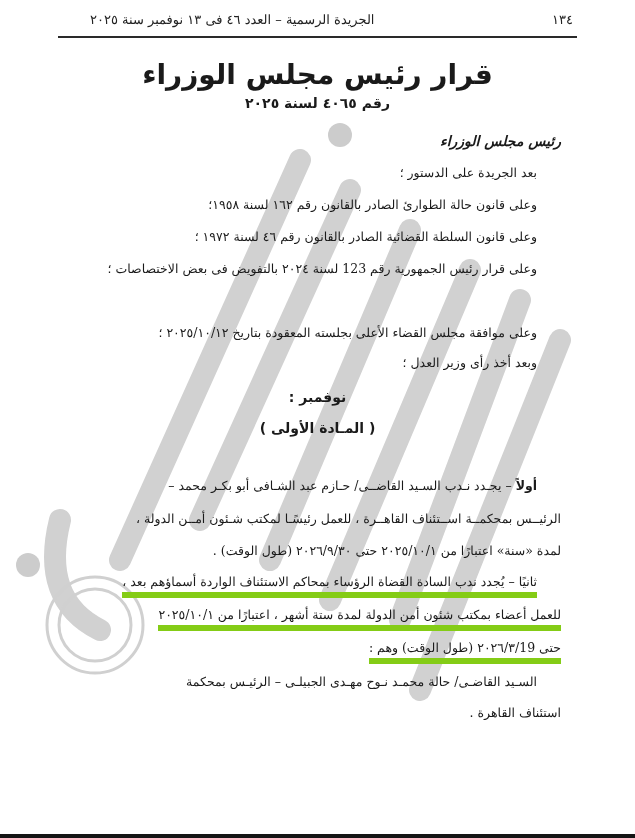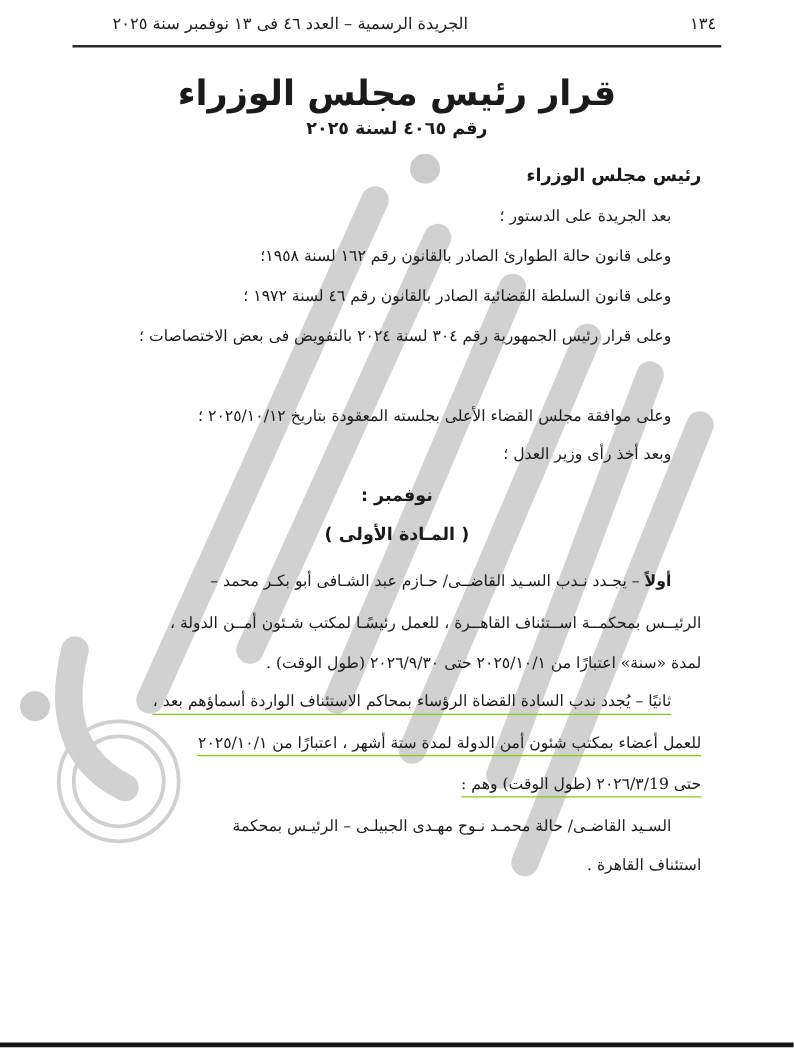--- a/index.html
+++ b/index.html
@@ -13,27 +13,27 @@
       position: absolute; top: 6px; left: 90px; right: 62px; height: 26px;
       display: flex; justify-content: space-between; align-items: center;
       font-size: 13px; color: #222;
     }
     .head-rule { position: absolute; top: 36px; left: 58px; right: 58px; height: 0; border-top: 2px solid #2a2a2a; }
     .title { position: absolute; top: 58px; left: 0; right: 0; text-align: center;
       font-family: "DejaVu Sans", sans-serif; font-weight: bold; font-size: 28px; }
     .subtitle { position: absolute; top: 95px; left: 0; right: 0; text-align: center;
       font-family: "DejaVu Sans", sans-serif; font-weight: bold; font-size: 14px; }
     .issuer { position: absolute; top: 133px; right: 74px;
-      font-family: "DejaVu Sans", sans-serif; font-weight: bold; font-size: 14px; }
+      font-family: "DejaVu Sans", sans-serif; font-weight: bold; font-size: 14px; font-style: italic; }
     .line { position: absolute; right: 98px; font-size: 12.5px; white-space: nowrap; }
     .center-h { position: absolute; left: 0; right: 0; text-align: center;
       font-family: "DejaVu Sans", sans-serif; font-weight: bold; font-size: 14px; }
-    .para-line { position: absolute; font-size: 12.5px; white-space: nowrap; }
+    .para-line { position: absolute; font-size: 12.5px; white-space: nowrap; margin-top: 21px; }
     .bold-lead { font-family: "DejaVu Sans", sans-serif; font-weight: bold; }
-    .underlined { border-bottom: 1px solid #84cc16; padding-bottom: 3px; }
+    .underlined { border-bottom: 6px solid #84cc16; padding-bottom: 3px; }
     .bottom-bar { position: absolute; left: 0; right: 0; bottom: 0; height: 4px; background: #151515; }
   </style>
 </head>
 <body>
 
 <svg class="watermark" viewBox="0 0 635 838">
   <g stroke="#c9c9c9" stroke-width="22" stroke-linecap="round" fill="none" opacity="0.85">
     <path d="M300 160 L120 560"></path>
     <path d="M350 190 L200 520"></path>
     <path d="M410 230 L270 560"></path>
@@ -58,21 +58,21 @@
   </div>
   <div class="head-rule"></div>
 
   <div class="title">قرار رئيس مجلس الوزراء</div>
   <div class="subtitle">رقم ٤٠٦٥ لسنة ٢٠٢٥</div>
   <div class="issuer">رئيس مجلس الوزراء</div>
 
   <div class="line" style="top:165px">بعد الجريدة على الدستور ؛</div>
   <div class="line" style="top:197px">وعلى قانون حالة الطوارئ الصادر بالقانون رقم ١٦٢ لسنة ١٩٥٨؛</div>
   <div class="line" style="top:229px">وعلى قانون السلطة القضائية الصادر بالقانون رقم ٤٦ لسنة ١٩٧٢ ؛</div>
-  <div class="line" style="top:261px">وعلى قرار رئيس الجمهورية رقم ٣٠٤ لسنة ٢٠٢٤ بالتفويض فى بعض الاختصاصات ؛</div>
+  <div class="line" style="top:261px">وعلى قرار رئيس الجمهورية رقم 123 لسنة ٢٠٢٤ بالتفويض فى بعض الاختصاصات ؛</div>
   <div class="line" style="top:325px">وعلى موافقة مجلس القضاء الأعلى بجلسته المعقودة بتاريخ ٢٠٢٥/١٠/١٢ ؛</div>
   <div class="line" style="top:355px">وبعد أخذ رأى وزير العدل ؛</div>
 
   <div class="center-h" style="top:389px">نوفمبر :</div>
   <div class="center-h" style="top:420px">( المـادة الأولى )</div>
 
   <div class="para-line" style="top:457px; right:98px">
     <span class="bold-lead">أولاً</span><span> – يجـدد نـدب السـيد القاضــى/ حـازم عبد الشـافى أبو بكـر محمد –</span>
   </div>
   <div class="para-line" style="top:490px; right:74px">الرئيــس بمحكمــة اســتئناف القاهــرة ، للعمل رئيسًـا لمكتب شـئون أمــن الدولة ،</div>

